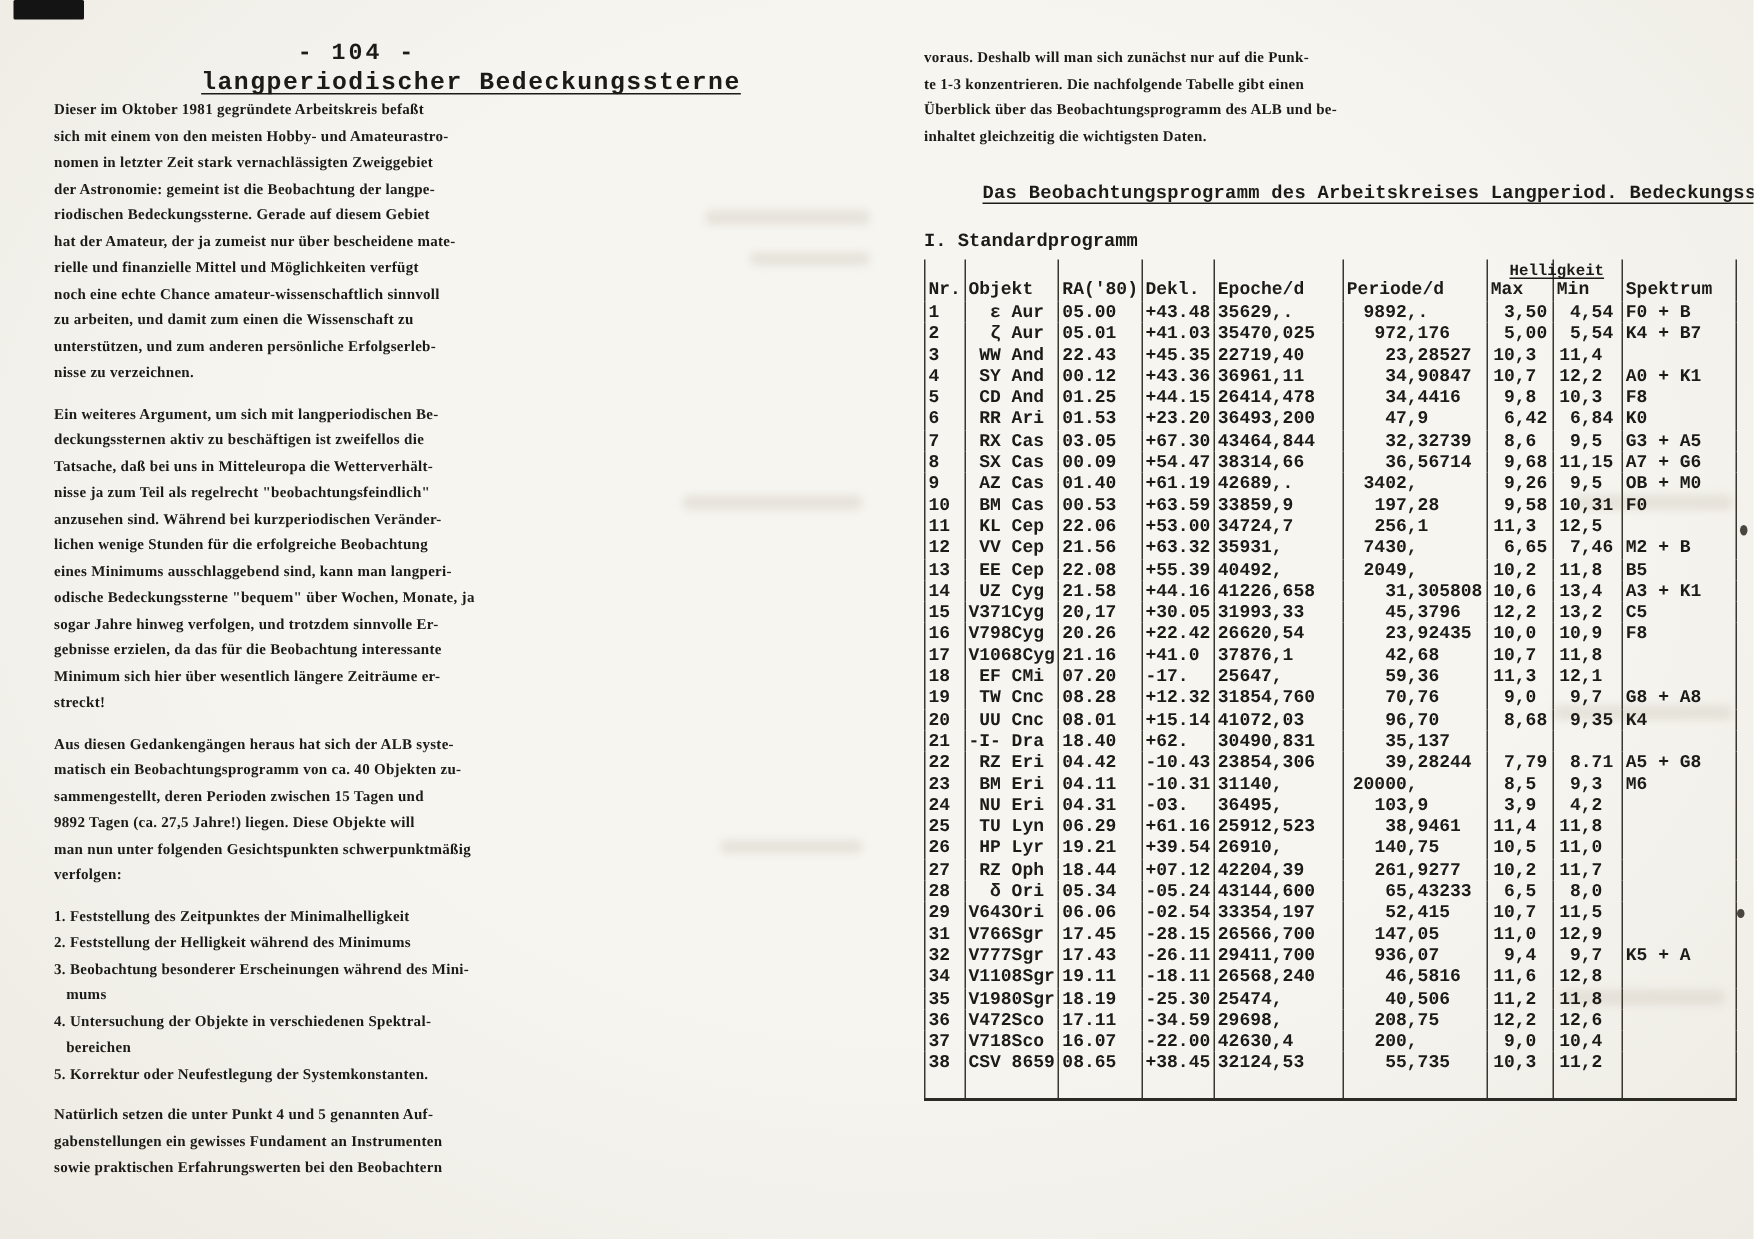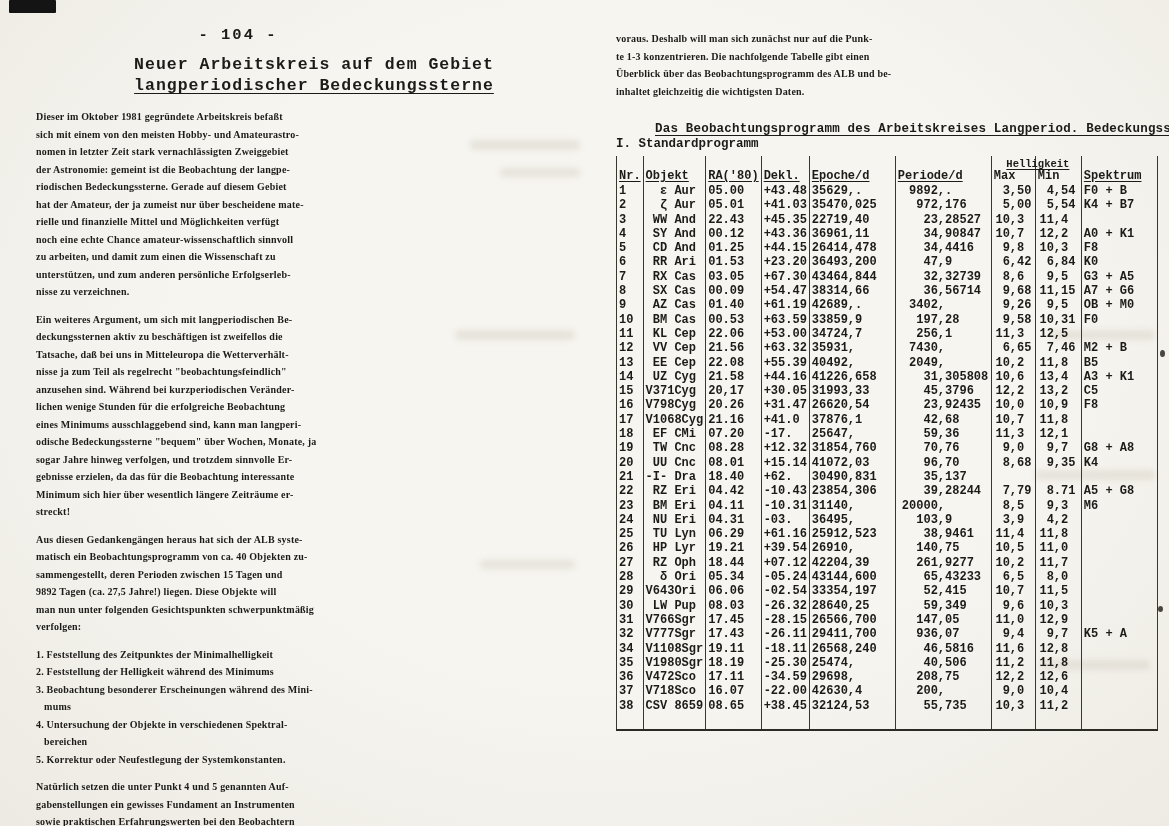--- a/index.html
+++ b/index.html
@@ -10,39 +10,39 @@
     color:#1c1b18;font-weight:bold;
   }
   
   .artifact{position:absolute;pointer-events:none;}
   .bar-topleft{left:9px;top:0;width:47px;height:13px;background:#141414;border-radius:1px;}
   .smudge{background:#d8d4c9;filter:blur(3px);opacity:.55;border-radius:4px;}
   .speck{background:#4a463f;border-radius:50%;}
   
   .pageL{position:absolute;left:36px;top:26px;width:556px;}
   .pagenum{font-size:15.5px;letter-spacing:2px;}
-  .pagenum-L{width:404px;text-align:center;margin-bottom:10px;}
+  .pagenum-L{width:404px;text-align:center;}
   .headingL{width:556px;text-align:center;font-size:16.5px;letter-spacing:1px;line-height:21px;}
   .headingL .h2{text-decoration:underline;text-underline-offset:3px;}
   .para{white-space:pre;font-size:10px;letter-spacing:.2px;line-height:17.5px;margin:0 0 10px 0;font-family:Liberation Serif, serif;}
-  .pageL .para.first{margin-top:12px;}
+  .pageL .para.first{margin-top:0;}
   
   .pageR{position:absolute;left:616px;top:30px;width:548px;}
   .pagenum-R{width:486px;text-align:center;margin-bottom:12px;}
   .tbl-title{font-size:12.5px;letter-spacing:.2px;margin-top:22px;white-space:nowrap;
              text-decoration:underline;text-underline-offset:3px;padding-left:39px;}
-  .tbl-section{font-size:12.5px;margin-top:1px;}
+  .tbl-section{font-size:12.5px;margin-top:18px;}
   
   table.obs{border-collapse:collapse;margin-top:5px;table-layout:fixed;
             font-size:12px;line-height:14.3px;border-bottom:2px solid #2c2a25;}
   table.obs td,table.obs th{border-left:1px solid #3a372f;border-right:1px solid #3a372f;
             padding:0 2px;vertical-align:top;overflow:visible;white-space:pre;
             font-weight:bold;text-align:left;}
   table.obs th{height:27px;vertical-align:bottom;padding-bottom:1px;position:relative;font-size:12px;}
-  table.obs th .u{text-decoration:underline;text-underline-offset:2px;}
+  table.obs th .u{text-underline-offset:2px;}
   .helli{position:absolute;top:1px;left:0;width:92px;text-align:center;font-size:10.5px;
          text-decoration:underline;text-underline-offset:2px;}
   td.c0{text-align:right;padding-right:3px;}
   td.c2,td.c4{padding-left:3px;}
   td.c8{padding-left:4px;}
   .pint{display:inline-block;width:40px;text-align:right;}
   .mint{display:inline-block;width:16px;text-align:right;}
   tr.filler td{height:16px;}
 </style>
 </head>
@@ -55,21 +55,20 @@
 <div class="artifact smudge" style="left:480px;top:560px;width:95px;height:9px;"></div>
 <div class="artifact smudge" style="left:1050px;top:330px;width:105px;height:10px;"></div>
 <div class="artifact smudge" style="left:1035px;top:470px;width:120px;height:10px;"></div>
 <div class="artifact smudge" style="left:1040px;top:660px;width:110px;height:10px;"></div>
 <div class="artifact speck" style="left:1160px;top:350px;width:5px;height:7px;"></div>
 <div class="artifact speck" style="left:1158px;top:606px;width:5px;height:6px;"></div>
 
 <div class="pageL">
   <div class="pagenum pagenum-L">- 104 -</div>
   <div class="headingL">
-    <div class="h1">Neuer Arbeitskreis auf dem Gebiet</div>
     <div class="h2">langperiodischer Bedeckungssterne</div>
   </div>
   <p class="para first">Dieser im Oktober 1981 gegründete Arbeitskreis befaßt
 sich mit einem von den meisten Hobby- und Amateurastro-
 nomen in letzter Zeit stark vernachlässigten Zweiggebiet
 der Astronomie: gemeint ist die Beobachtung der langpe-
 riodischen Bedeckungssterne. Gerade auf diesem Gebiet
 hat der Amateur, der ja zumeist nur über bescheidene mate-
 rielle und finanzielle Mittel und Möglichkeiten verfügt
 noch eine echte Chance amateur-wissenschaftlich sinnvoll
@@ -302,21 +301,21 @@
           <td class="c4">31993,33</td>
           <td class="c5"><span class="pint">45</span><span>,3796</span></td>
           <td class="c6"><span class="mint">12</span><span>,2</span></td>
           <td class="c7"><span class="mint">13</span><span>,2</span></td>
           <td class="c8">C5</td>
         </tr>
         <tr>
           <td class="c0">16</td>
           <td class="c1">V798Cyg</td>
           <td class="c2">20.26</td>
-          <td class="c3">+31.47</td>
+          <td class="c3">+22.42</td>
           <td class="c4">26620,54</td>
           <td class="c5"><span class="pint">23</span><span>,92435</span></td>
           <td class="c6"><span class="mint">10</span><span>,0</span></td>
           <td class="c7"><span class="mint">10</span><span>,9</span></td>
           <td class="c8">F8</td>
         </tr>
         <tr>
           <td class="c0">17</td>
           <td class="c1">V1068Cyg</td>
           <td class="c2">21.16</td>
@@ -453,31 +452,20 @@
           <td class="c1">V643Ori</td>
           <td class="c2">06.06</td>
           <td class="c3">-02.54</td>
           <td class="c4">33354,197</td>
           <td class="c5"><span class="pint">52</span><span>,415</span></td>
           <td class="c6"><span class="mint">10</span><span>,7</span></td>
           <td class="c7"><span class="mint">11</span><span>,5</span></td>
           <td class="c8"></td>
         </tr>
         <tr>
-          <td class="c0">30</td>
-          <td class="c1"> LW Pup</td>
-          <td class="c2">08.03</td>
-          <td class="c3">-26.32</td>
-          <td class="c4">28640,25</td>
-          <td class="c5"><span class="pint">59</span><span>,349</span></td>
-          <td class="c6"><span class="mint">9</span><span>,6</span></td>
-          <td class="c7"><span class="mint">10</span><span>,3</span></td>
-          <td class="c8"></td>
-        </tr>
-        <tr>
           <td class="c0">31</td>
           <td class="c1">V766Sgr</td>
           <td class="c2">17.45</td>
           <td class="c3">-28.15</td>
           <td class="c4">26566,700</td>
           <td class="c5"><span class="pint">147</span><span>,05</span></td>
           <td class="c6"><span class="mint">11</span><span>,0</span></td>
           <td class="c7"><span class="mint">12</span><span>,9</span></td>
           <td class="c8"></td>
         </tr>

